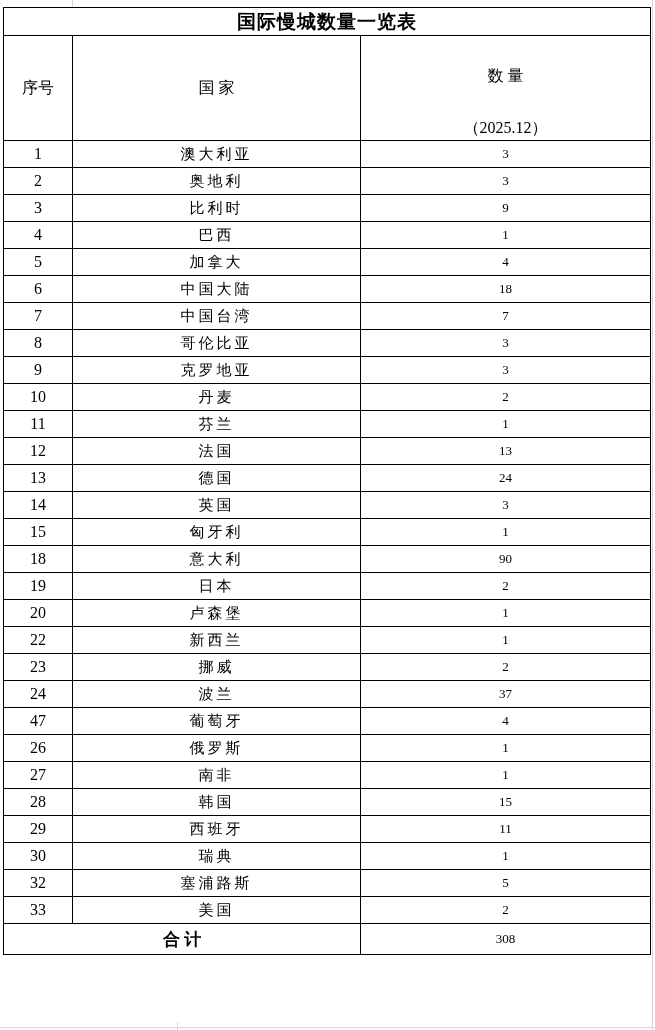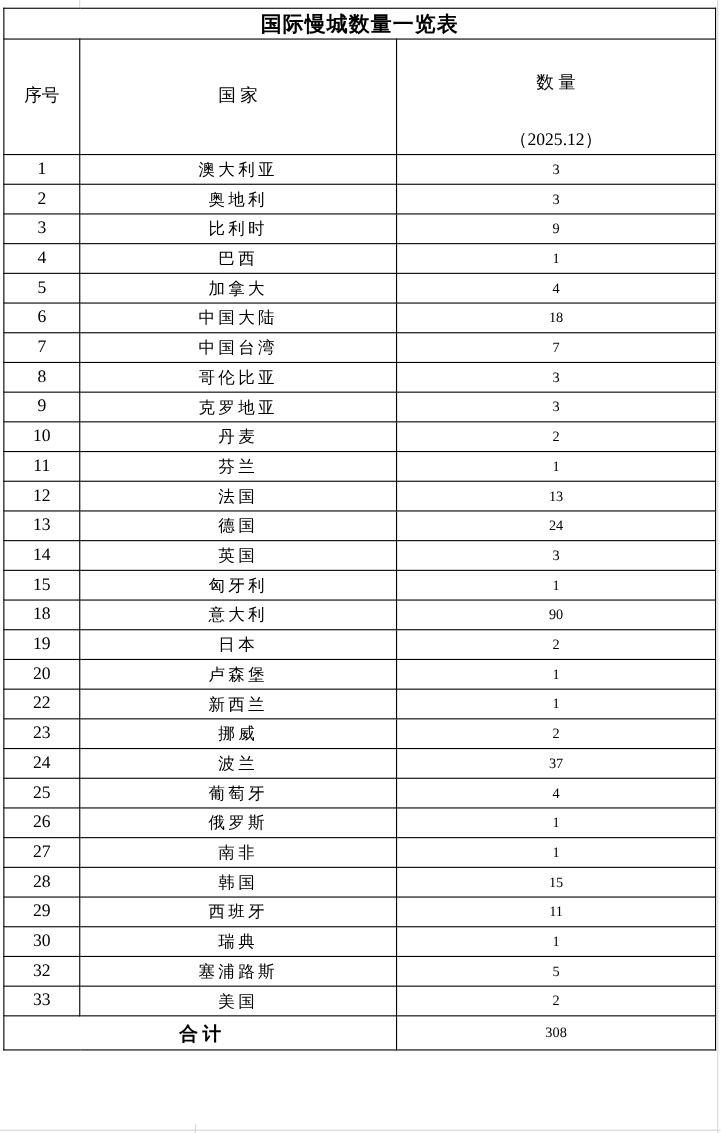--- a/index.html
+++ b/index.html
@@ -235,21 +235,21 @@
     <td class="qty-cell">2</td>
   </tr>
 
   <tr class="data-row">
     <td class="idx-cell">24</td>
     <td class="country-cell">波兰</td>
     <td class="qty-cell">37</td>
   </tr>
 
   <tr class="data-row">
-    <td class="idx-cell">25</td>
+    <td class="idx-cell">47</td>
     <td class="country-cell">葡萄牙</td>
     <td class="qty-cell">4</td>
   </tr>
 
   <tr class="data-row">
     <td class="idx-cell">26</td>
     <td class="country-cell">俄罗斯</td>
     <td class="qty-cell">1</td>
   </tr>
 

